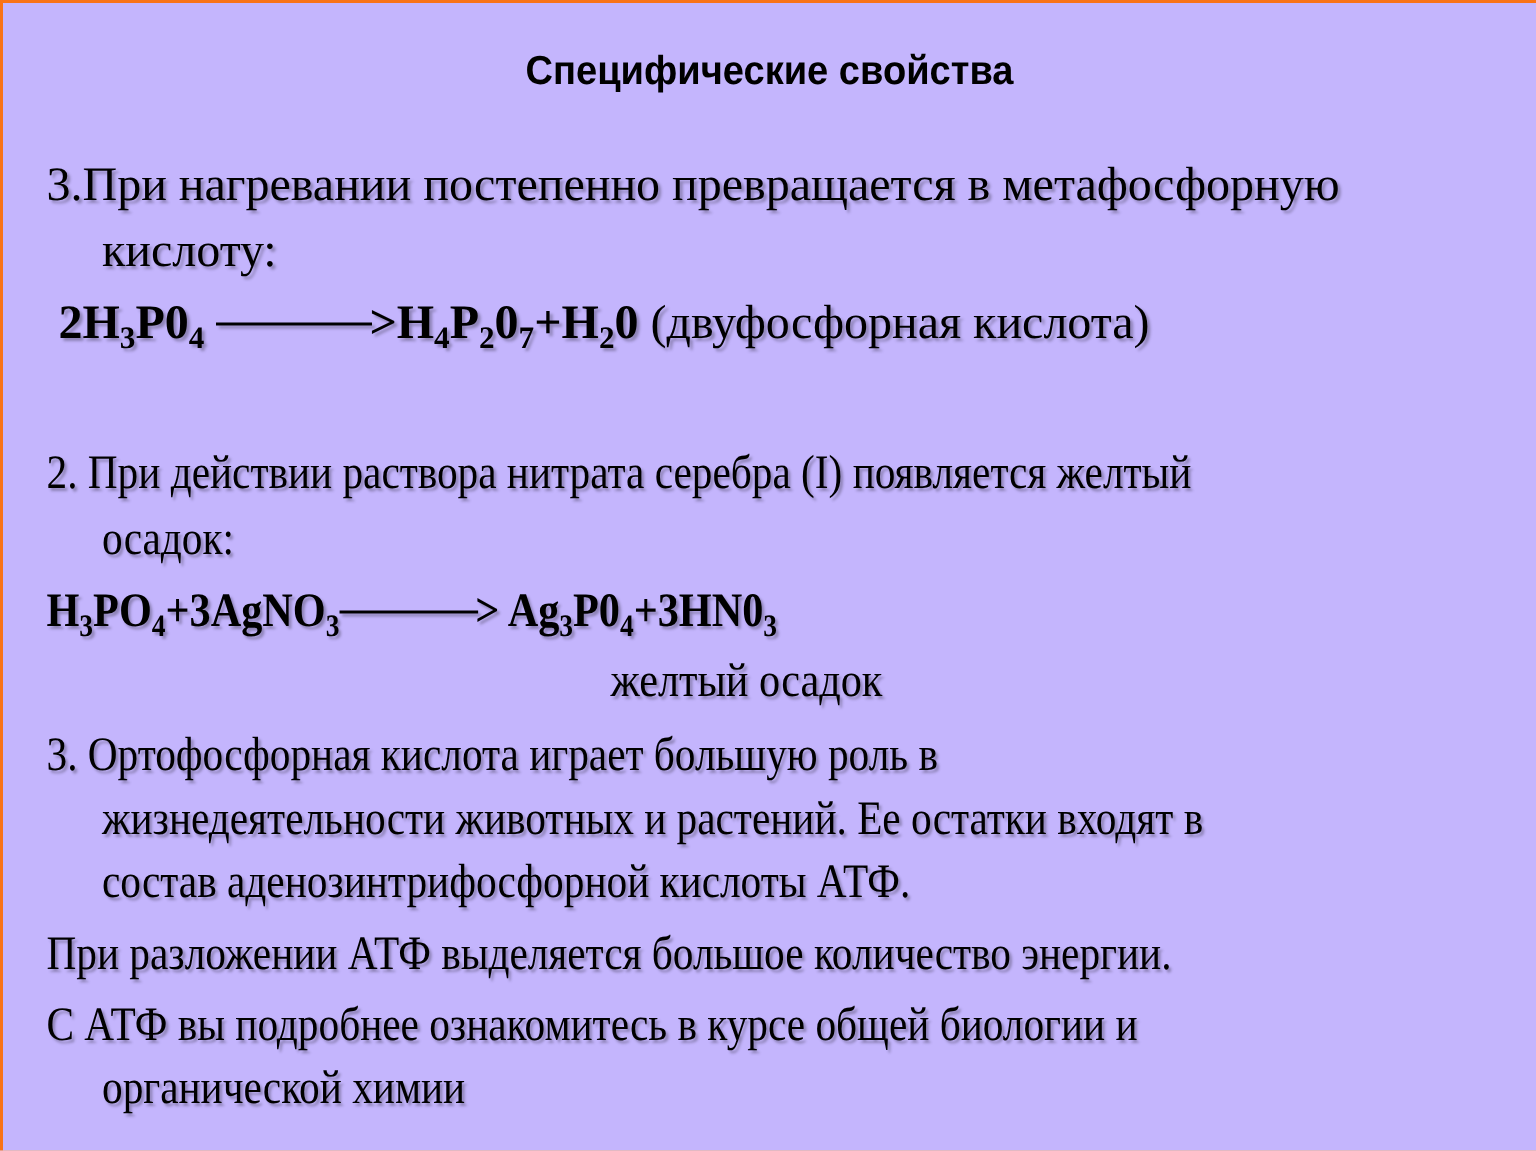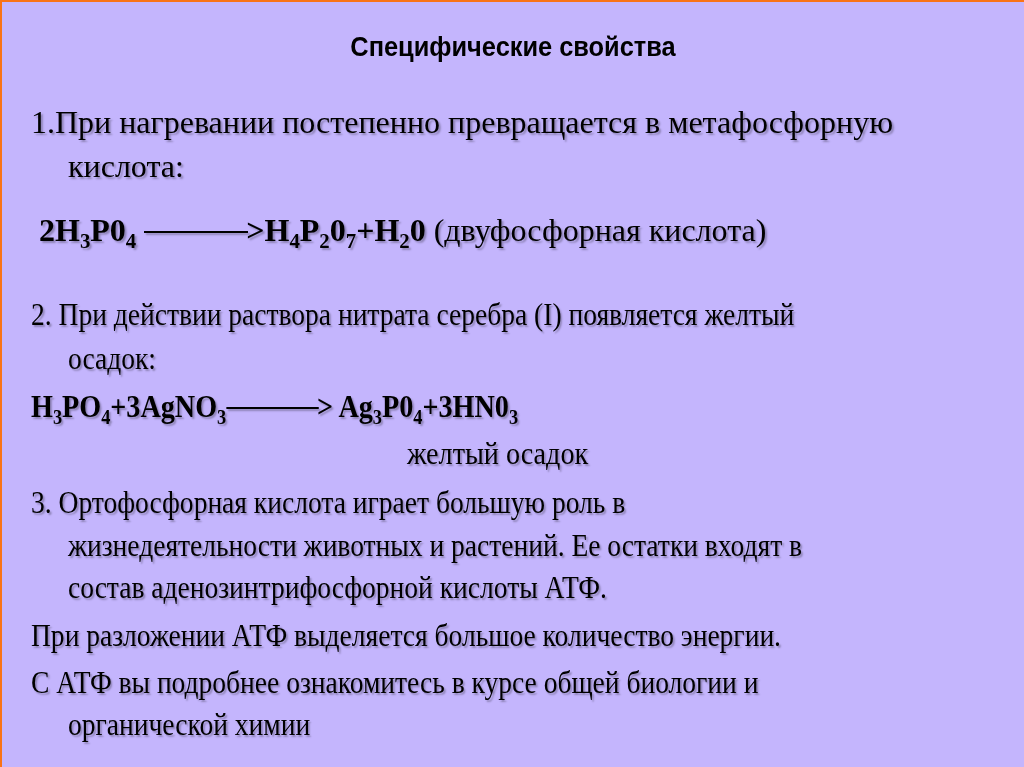--- a/index.html
+++ b/index.html
@@ -60,24 +60,24 @@
     .condensed { transform: scaleX(0.86); }
     .condensed2 { transform: scaleX(0.88); }
   </style>
 </head>
 <body>
 
 <div class="slide">
 
   <div class="title">Специфические свойства</div>
 
-  <div class="line" style="left:29px; top:104px;">1.При нагревании постепенно превращается в метафосфорную</div>
-  <div class="line" style="left:66px; top:148px;">кислота:</div>
+  <div class="line" style="left:29px; top:104px;">3.При нагревании постепенно превращается в метафосфорную</div>
+  <div class="line" style="left:66px; top:148px;">кислоту:</div>
 
-  <div class="line formula" style="left:37px; top:212px;font-family:Liberation Serif, serif;">
+  <div class="line formula" style="left:37px; top:196px;font-family:Liberation Serif, serif;">
     <span class="bold"><span>2H</span><sub>3</sub><span>P0</span><sub>4</sub>
     <span class="arrow-line" style="width:104px;"></span><span>&gt;H</span><sub>4</sub><span>P</span><sub>2</sub><span>0</span><sub>7</sub><span>+H</span><sub>2</sub><span>0</span></span>
     <span>(двуфосфорная кислота)</span>
   </div>
 
 
   <div class="line condensed" style="left:29px; top:296px;">2.  При  действии раствора нитрата  серебра (I) появляется желтый</div>
   <div class="line condensed" style="left:66px; top:340px;">осадок:</div>
 
   <div class="line formula bold condensed2" style="left:29px; top:388px;">

